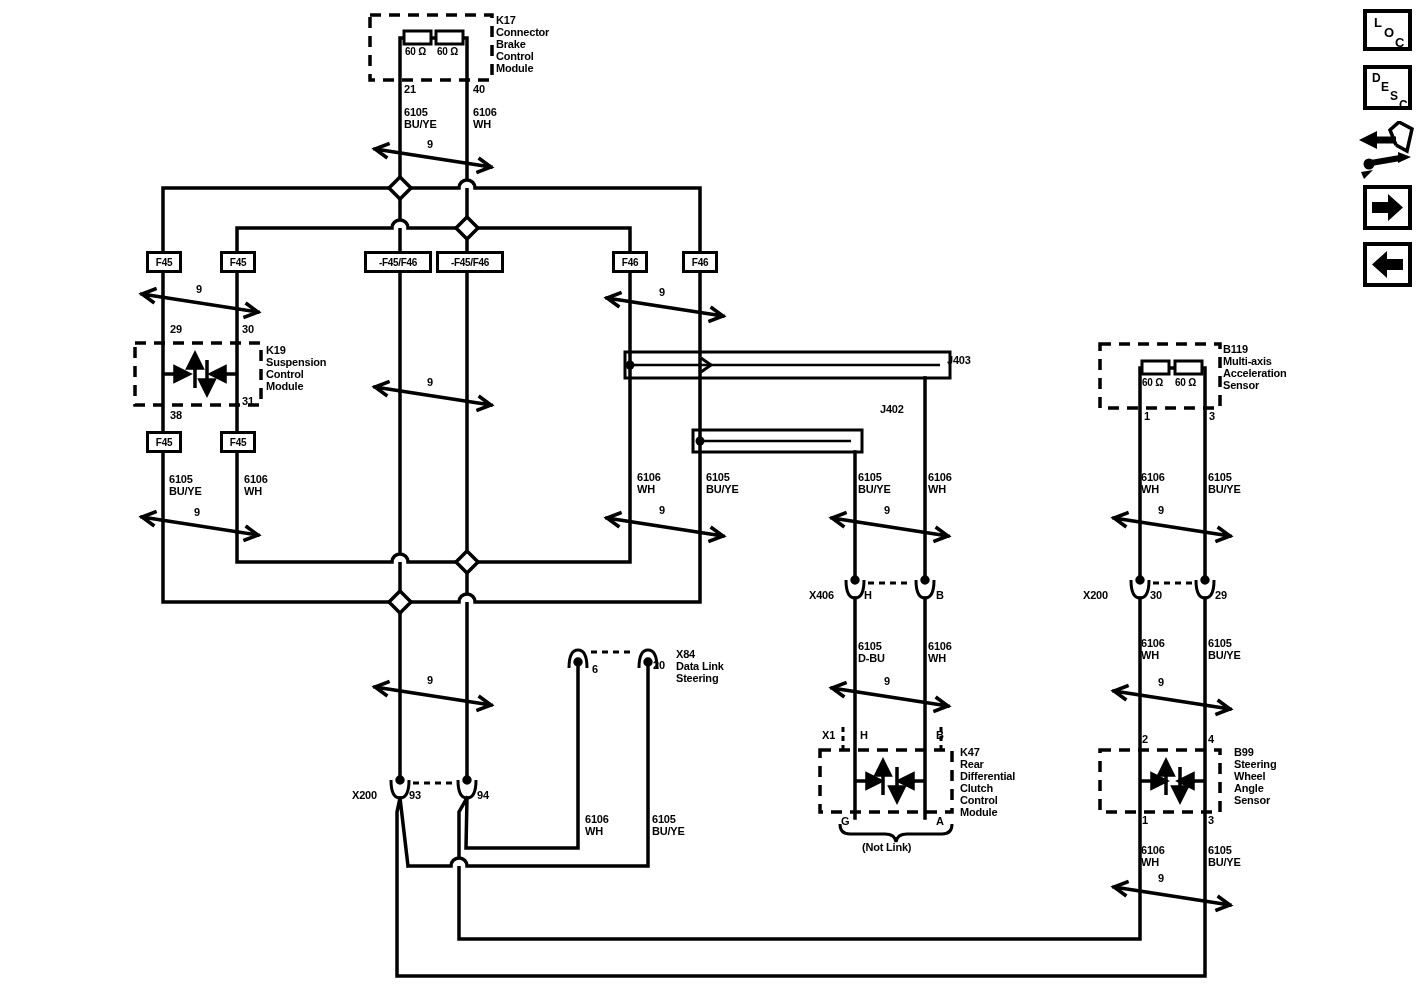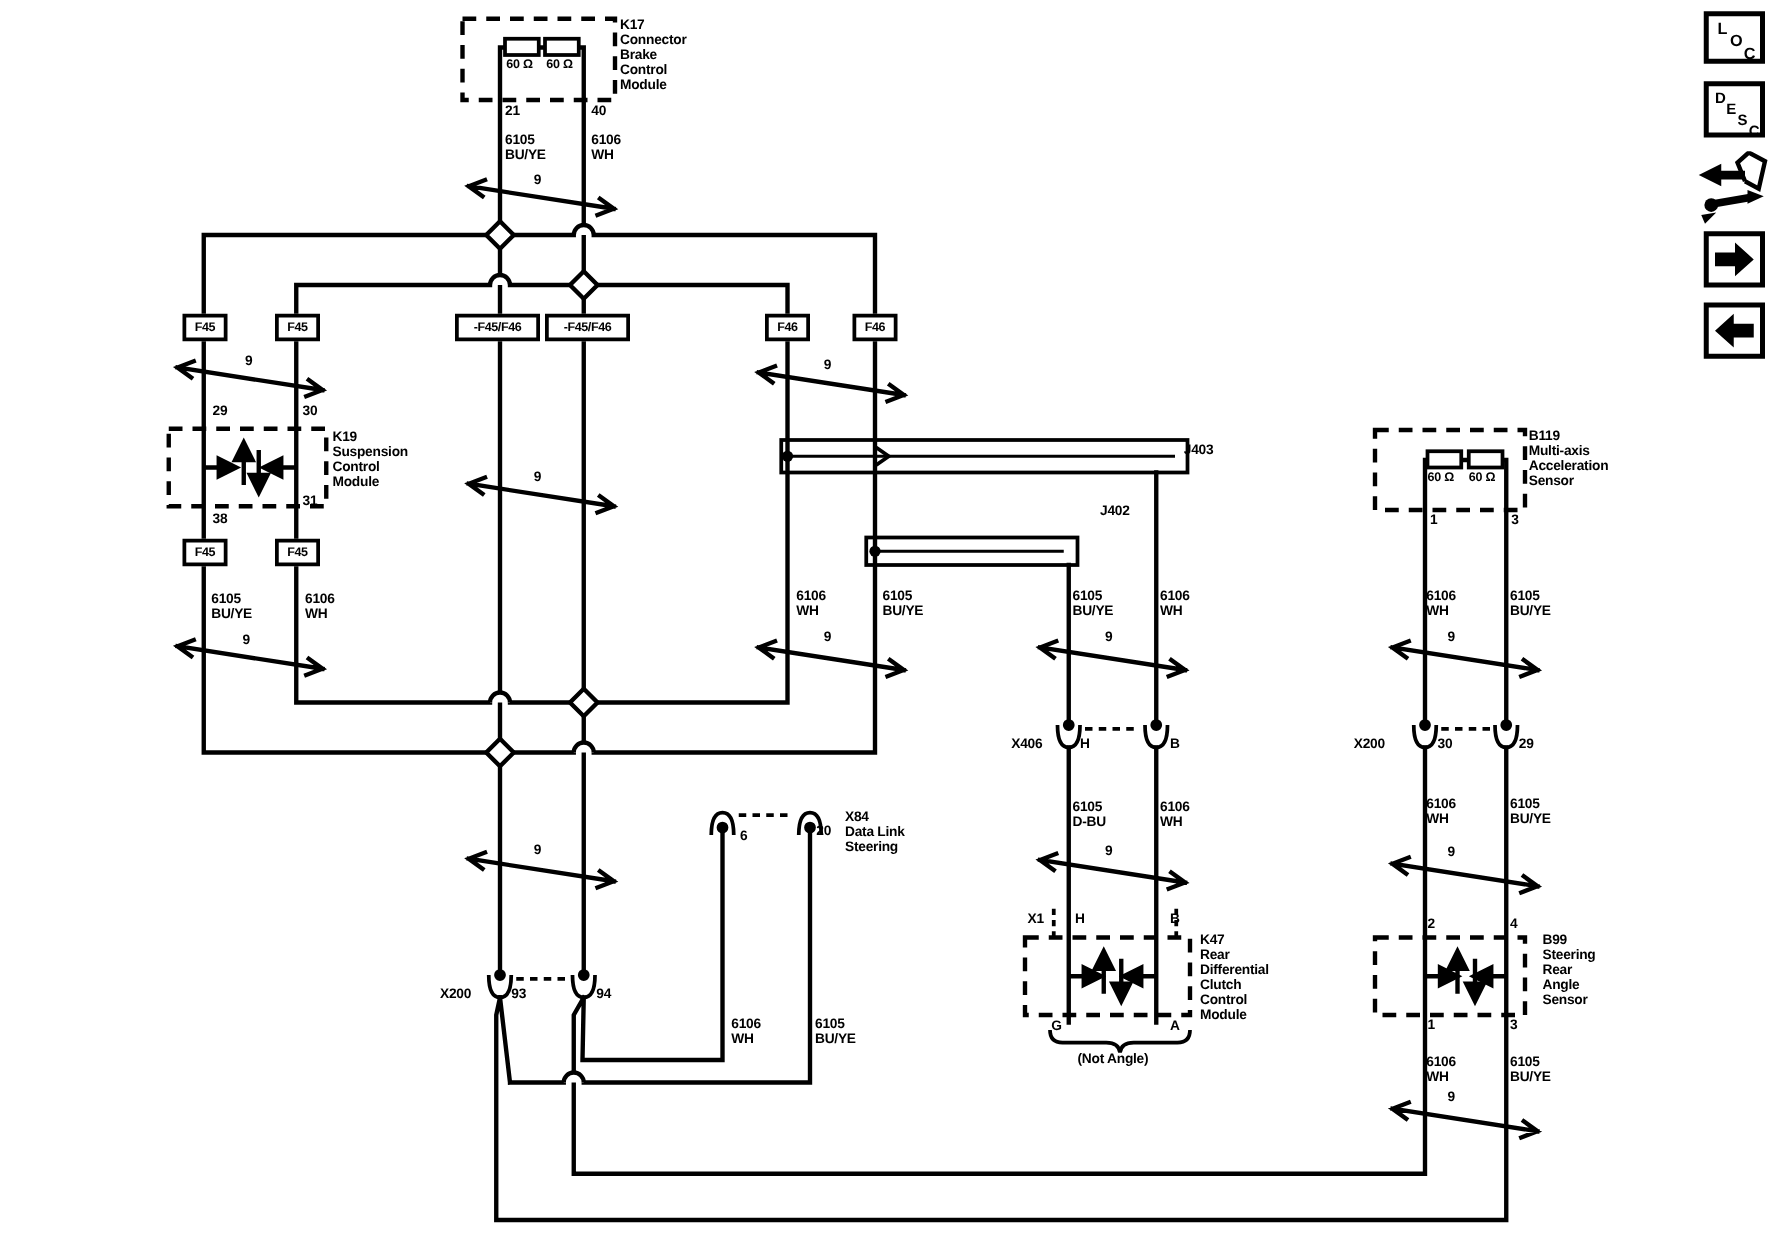--- a/index.html
+++ b/index.html
@@ -214,21 +214,21 @@
       <div class="lbl" style="left: 860px; top: 729px;">H</div>
       <div class="lbl" style="left: 936px; top: 729px;">B</div>
       <div class="lbl" style="left: 960px; top: 746px;">K47
 Rear
 Differential
 Clutch
 Control
 Module</div>
       <div class="lbl" style="left: 841px; top: 815px;">G</div>
       <div class="lbl" style="left: 936px; top: 815px;">A</div>
-      <div class="lbl" style="left: 862px; top: 841px;">(Not Angle)</div>
+      <div class="lbl" style="left: 862px; top: 841px;">(Not Link)</div>
       <div class="lbl" style="left: 592px; top: 663px;">6</div>
       <div class="lbl" style="left: 653px; top: 659px;">20</div>
       <div class="lbl" style="left: 676px; top: 648px;">X84
 Data Link
 Steering</div>
       <div class="lbl" style="left: 585px; top: 813px;">6106
 WH</div>
       <div class="lbl" style="left: 652px; top: 813px;">6105
 BU/YE</div>
       <div class="lbl" style="left: 427px; top: 674px;">9</div>
@@ -253,21 +253,21 @@
       <div class="lbl" style="left: 1215px; top: 589px;">29</div>
       <div class="lbl" style="left: 1141px; top: 637px;">6106
 WH</div>
       <div class="lbl" style="left: 1208px; top: 637px;">6105
 BU/YE</div>
       <div class="lbl" style="left: 1158px; top: 676px;">9</div>
       <div class="lbl" style="left: 1142px; top: 733px;">2</div>
       <div class="lbl" style="left: 1208px; top: 733px;">4</div>
       <div class="lbl" style="left: 1234px; top: 746px;">B99
 Steering
-Rear
+Wheel
 Angle
 Sensor</div>
       <div class="lbl" style="left: 1142px; top: 814px;">1</div>
       <div class="lbl" style="left: 1208px; top: 814px;">3</div>
       <div class="lbl" style="left: 1141px; top: 844px;">6106
 WH</div>
       <div class="lbl" style="left: 1208px; top: 844px;">6105
 BU/YE</div>
       <div class="lbl" style="left: 1158px; top: 872px;">9</div>
       <div class="cbox" style="left: 146px; top: 251px; width: 36px; height: 22px;">F45</div>

